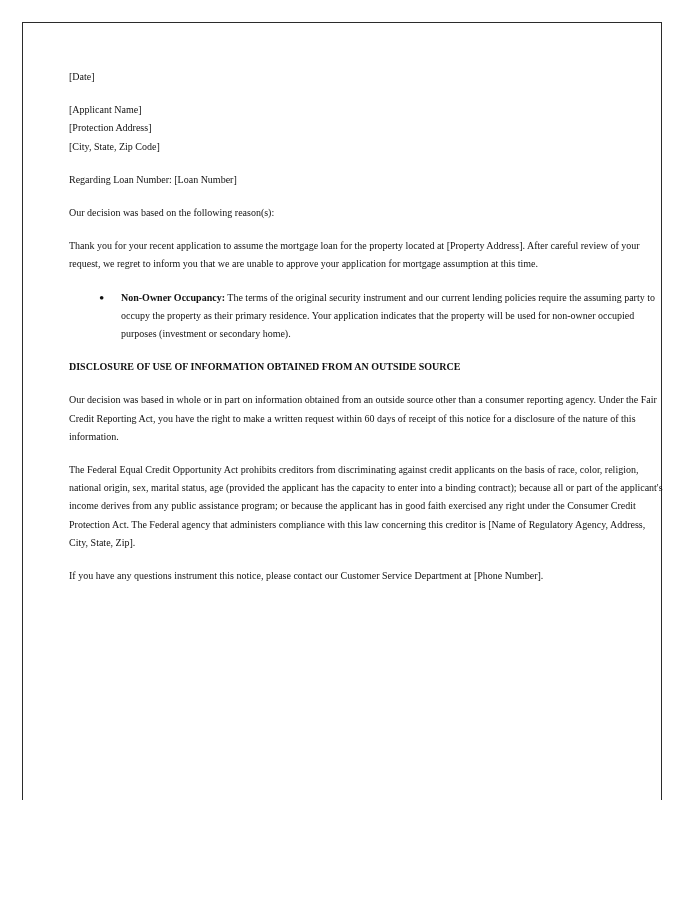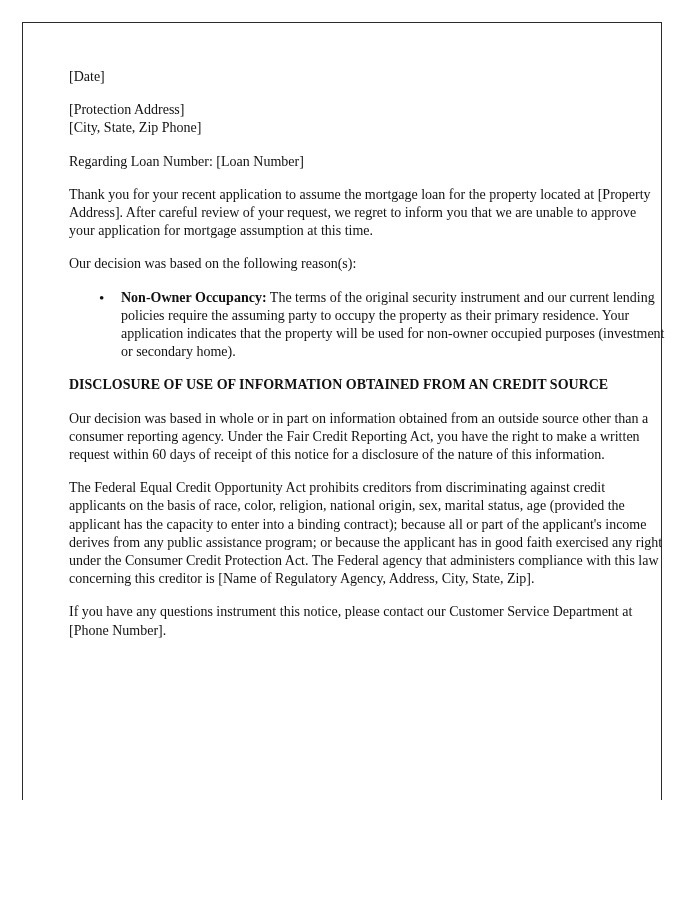--- a/index.html
+++ b/index.html
@@ -27,21 +27,21 @@
     border-bottom: none;
     box-sizing: border-box;
     background: #ffffff;
   }
 
   #doc {
     position: absolute;
     left: 46px;
     top: 45px;
     width: 596px;
-    font-size: 14px;
+    font-size: 10px;
     line-height: 18.2px;
     color: #111111;
   }
 
   .block {
     margin: 0 0 15px 0;
   }
   .block:last-child {
     margin-bottom: 0;
   }
@@ -86,38 +86,39 @@
 <body>
 
 <div id="page-frame">
   <div id="doc">
 
     <div class="block">
       <span class="line">[Date]</span>
     </div>
 
     <div class="block">
+      <span class="line">[Applicant Name]</span>
       <span class="line">[Protection Address]</span>
-      <span class="line">[City, State, Zip Phone]</span>
+      <span class="line">[City, State, Zip Code]</span>
     </div>
 
     <div class="block">
       <span class="line">Regarding Loan Number: [Loan Number]</span>
     </div>
 
 
+    <p class="para">Our decision was based on the following reason(s):</p>
+
     <p class="para">Thank you for your recent application to assume the mortgage loan for the property located at [Property Address]. After careful review of your request, we regret to inform you that we are unable to approve your application for mortgage assumption at this time.</p>
-
-    <p class="para">Our decision was based on the following reason(s):</p>
 
     <ul class="bullet-list">
       <li class="bullet-item"><span class="b">Non-Owner Occupancy:</span><span> The terms of the original security instrument and our current lending policies require the assuming party to occupy the property as their primary residence. Your application indicates that the property will be used for non-owner occupied purposes (investment or secondary home).</span></li>
     </ul>
 
-    <p class="heading">DISCLOSURE OF USE OF INFORMATION OBTAINED FROM AN CREDIT SOURCE</p>
+    <p class="heading">DISCLOSURE OF USE OF INFORMATION OBTAINED FROM AN OUTSIDE SOURCE</p>
     <p class="para">Our decision was based in whole or in part on information obtained from an outside source other than a consumer reporting agency. Under the Fair Credit Reporting Act, you have the right to make a written request within 60 days of receipt of this notice for a disclosure of the nature of this information.</p>
 
     <p class="para">The Federal Equal Credit Opportunity Act prohibits creditors from discriminating against credit applicants on the basis of race, color, religion, national origin, sex, marital status, age (provided the applicant has the capacity to enter into a binding contract); because all or part of the applicant's income derives from any public assistance program; or because the applicant has in good faith exercised any right under the Consumer Credit Protection Act. The Federal agency that administers compliance with this law concerning this creditor is [Name of Regulatory Agency, Address, City, State, Zip].</p>
 
     <p class="para">If you have any questions instrument this notice, please contact our Customer Service Department at [Phone Number].</p>
 
 
   </div>
 </div>
 

